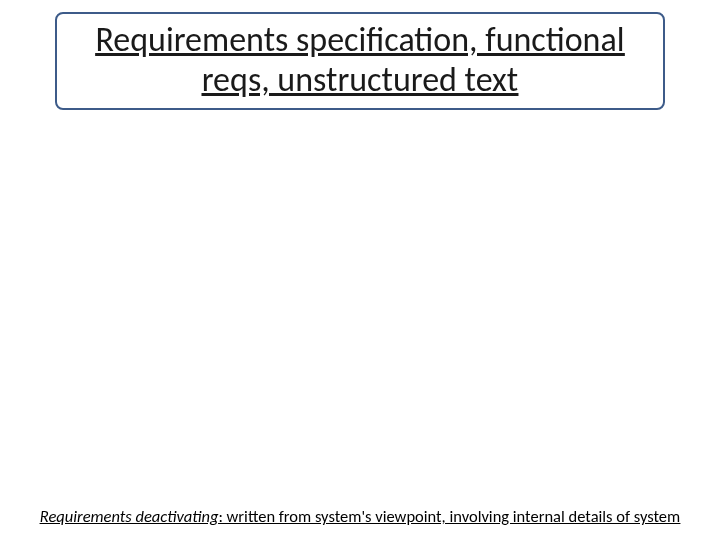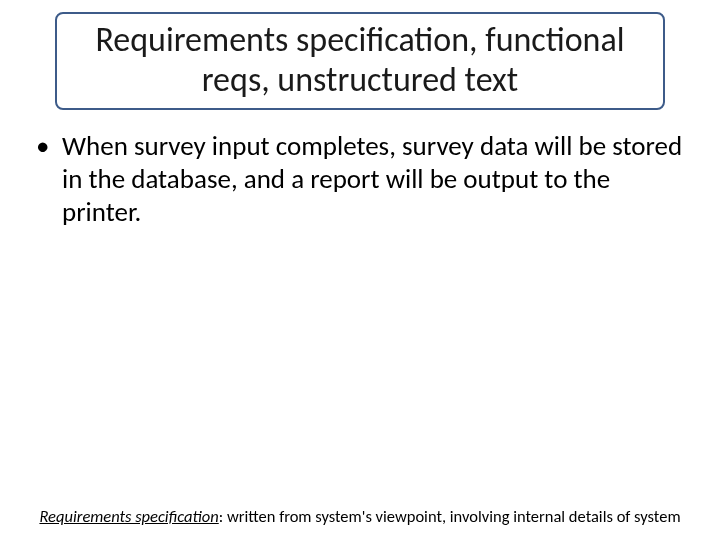--- a/index.html
+++ b/index.html
@@ -1,15 +1,15 @@
 <!DOCTYPE html>
 <html><head>
 <meta charset="utf-8">
 <style>
-  * { box-sizing: border-box; margin: 0; padding: 0; }
+  * { box-sizing: border-box; margin: 0; padding: 0; text-decoration: underline; }
   html, body { width: 720px; height: 540px; }
   body {
     background: #ffffff;
     font-family: Calibri, "Segoe UI", Arial, sans-serif;
     position: relative;
     overflow: hidden;
   }
   .title-box {
     position: absolute;
     top: 12px;
@@ -69,21 +69,18 @@
 </style>
 </head>
 <body>
 
 <div class="title-box">
   <div class="title-text">Requirements specification, functional reqs, unstructured text</div>
 </div>
 
 <div class="bullets">
   <ul>
-    <li>
-      <span>When survey input completes, survey data will be stored in the database, and a report will be output to the printer.</span>
-    </li>
   </ul>
 </div>
 
 <div class="footer-note">
-  <span class="term">Requirements specification</span><span>: written from system's viewpoint, involving internal details of system</span>
+  <span class="term">Requirements deactivating</span><span>: written from system's viewpoint, involving internal details of system</span>
 </div>
 
 </body></html>

